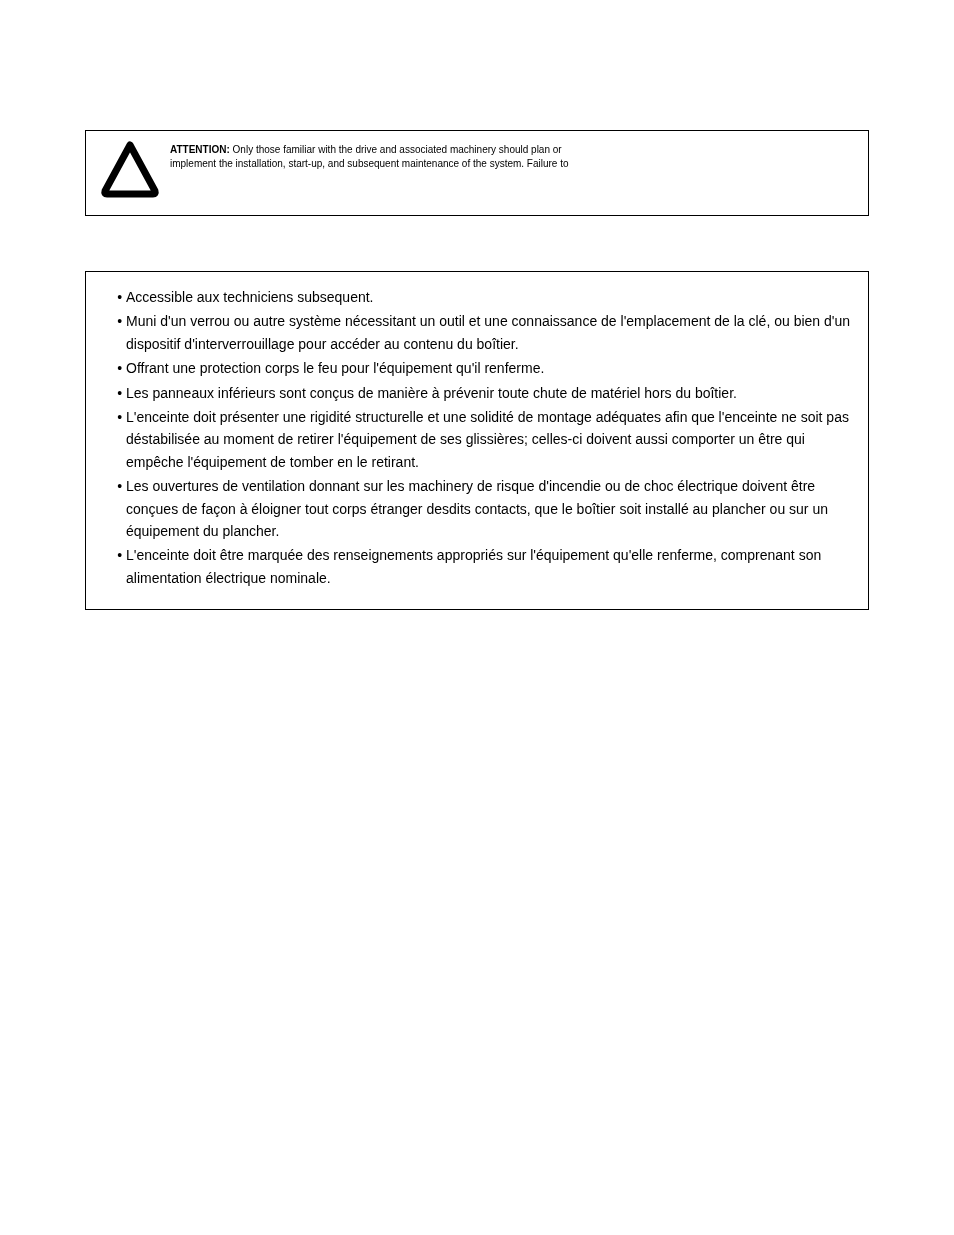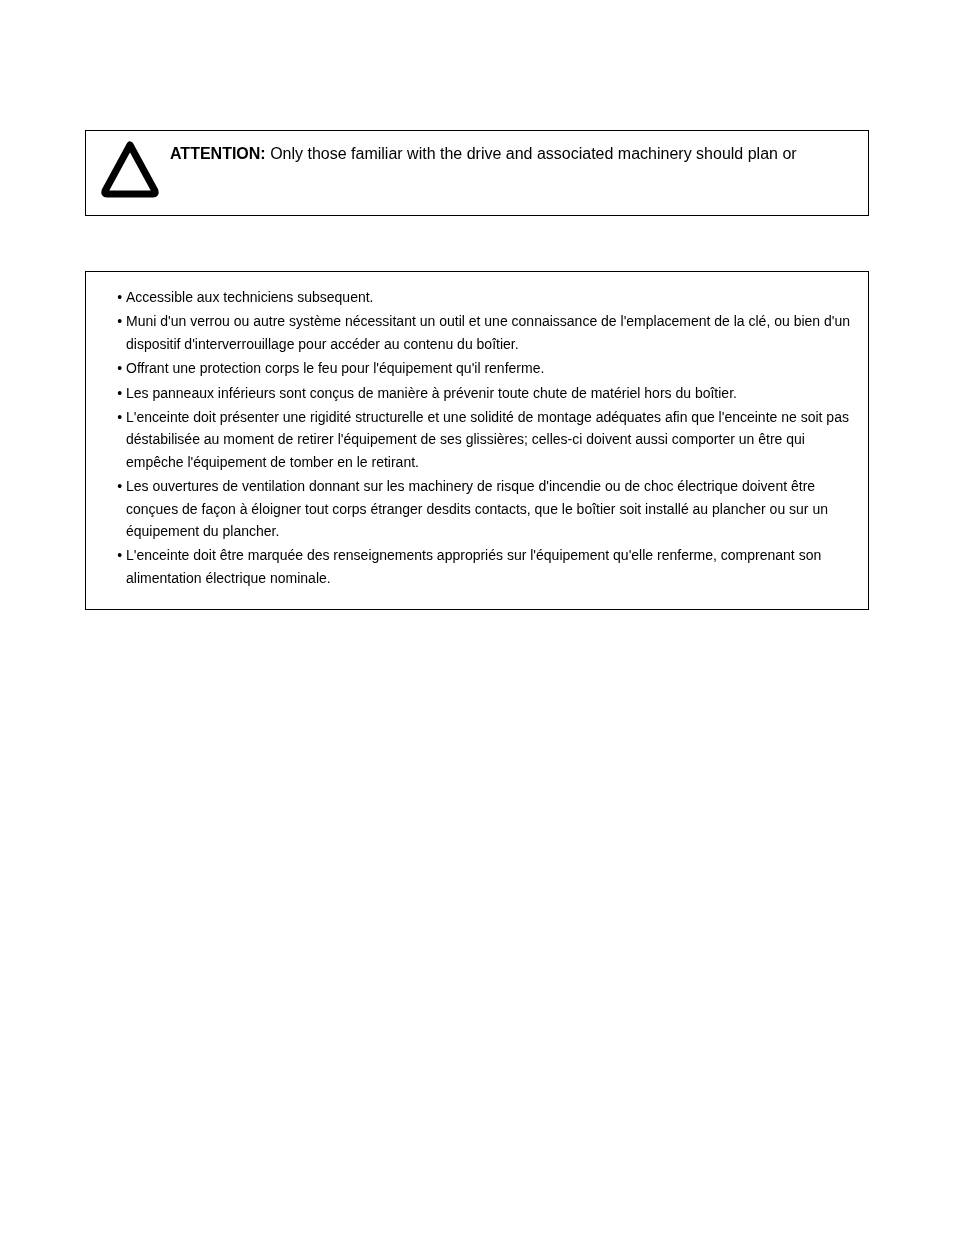--- a/index.html
+++ b/index.html
@@ -32,21 +32,21 @@
       margin-right: 10px;
     }
     .triangle {
       display: inline-block;
     }
     .triangle svg {
       display: block;
     }
     .box1-text {
       flex: 1;
-      font-size: 16px;
+      font-size: 10px;
       line-height: 1.35;
       padding-top: 4px;
     }
     .box1-text .bold {
       font-weight: bold;
     }
     .box2-header {
       display: flex;
       align-items: flex-start;
     }
@@ -74,21 +74,21 @@
   <div class="info-box">
     <div class="icon-col">
       <span class="triangle">
         <svg width="60" height="60" viewBox="0 0 60 60">
           <path d="M 30 6 L 55 52 Q 56 55 53 55 L 7 55 Q 4 55 5 52 Z" fill="none" stroke="#000" stroke-width="7" stroke-linejoin="round" stroke-linecap="round"></path>
         </svg>
       </span>
     </div>
     <div class="box1-text">
       <span class="bold">ATTENTION:</span><span> Only those familiar with the drive and associated machinery should plan or</span><br>
-      <br>
+      <span>implement the installation, start-up, and subsequent maintenance of the system. Failure to</span><br>
     </div>
   </div>
 
   <div class="info-box-2">
     <div class="box2-body">
       <ul class="bullet-list">
         <li>Accessible aux techniciens subsequent.</li>
         <li>Muni d'un verrou ou autre système nécessitant un outil et une connaissance de l'emplacement de la clé, ou bien d'un dispositif d'interverrouillage pour accéder au contenu du boîtier.</li>
         <li>Offrant une protection corps le feu pour l'équipement qu'il renferme.</li>
         <li>Les panneaux inférieurs sont conçus de manière à prévenir toute chute de matériel hors du boîtier.</li>

